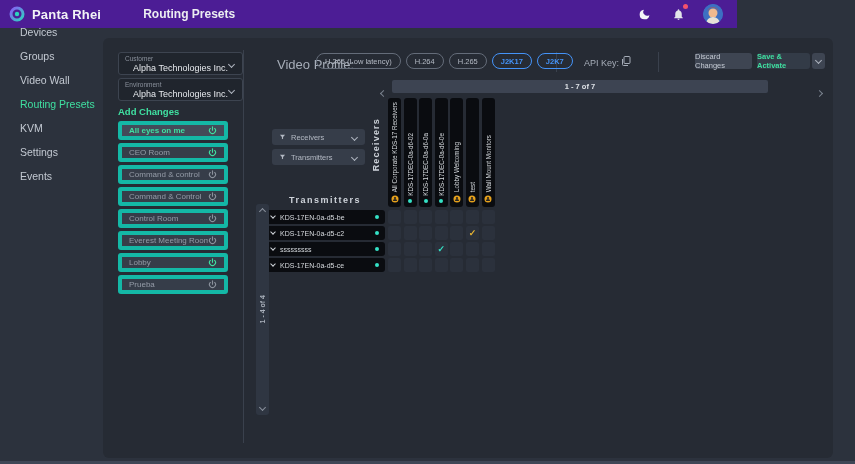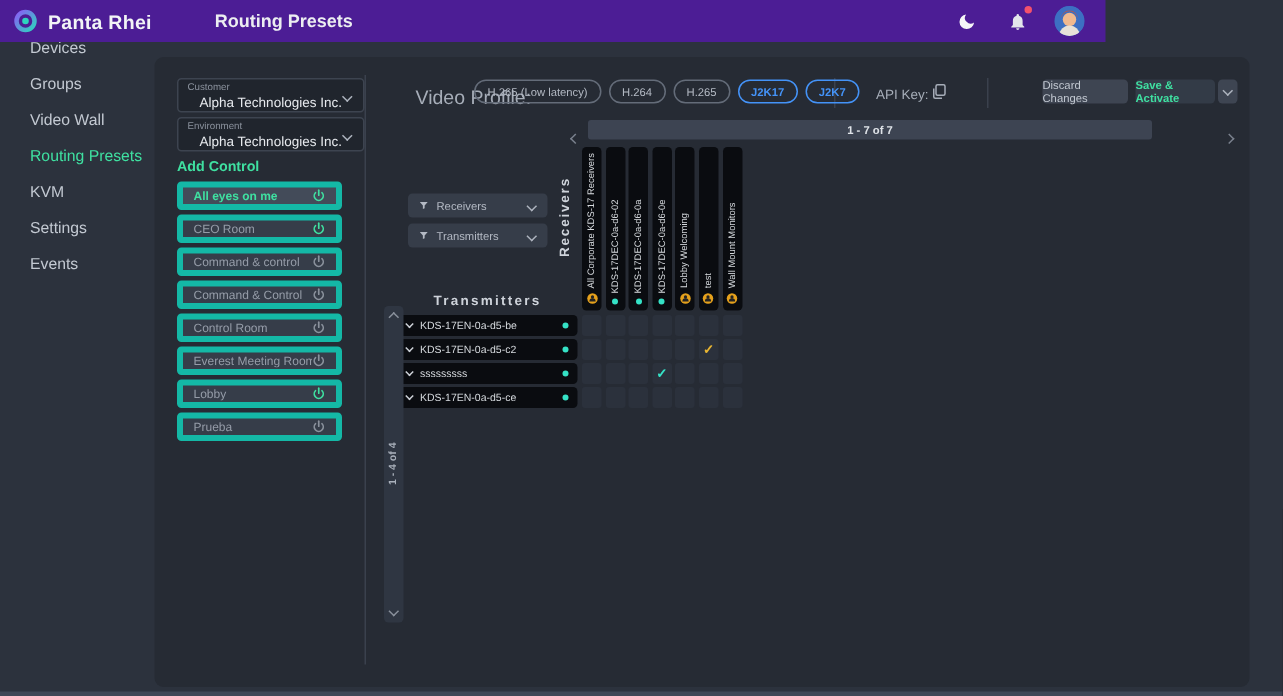--- a/index.html
+++ b/index.html
@@ -167,21 +167,21 @@
   <span class="lbl">Customer</span>
   <span class="val">Alpha Technologies Inc.</span>
   <span class="chev"></span>
 </div>
 <div class="select" style="left:118px; top:78px;">
   <span class="lbl">Environment</span>
   <span class="val">Alpha Technologies Inc.</span>
   <span class="chev"></span>
 </div>
 
-<div class="add-preset">Add Control</div>
+<div class="add-preset">Add Changes</div>
 <div class="preset-list">
     <div class="preset selected">
     <span class="pname">All eyes on me</span>
     <span class="pwr on">
       <svg viewBox="0 0 24 24" fill="none" stroke="currentColor" stroke-width="3" stroke-linecap="round">
         <path d="M12 2v9"></path>
           <path d="M6.2 6.6a8 8 0 1 0 11.6 0"></path>
       </svg>
     </span>
   </div>

